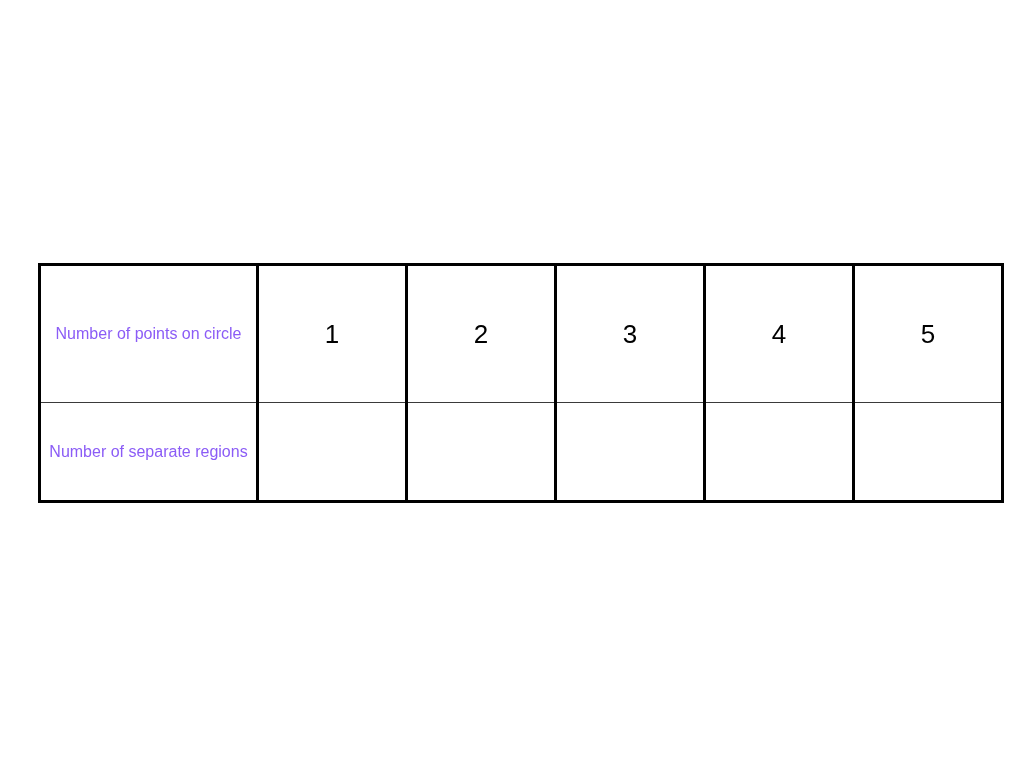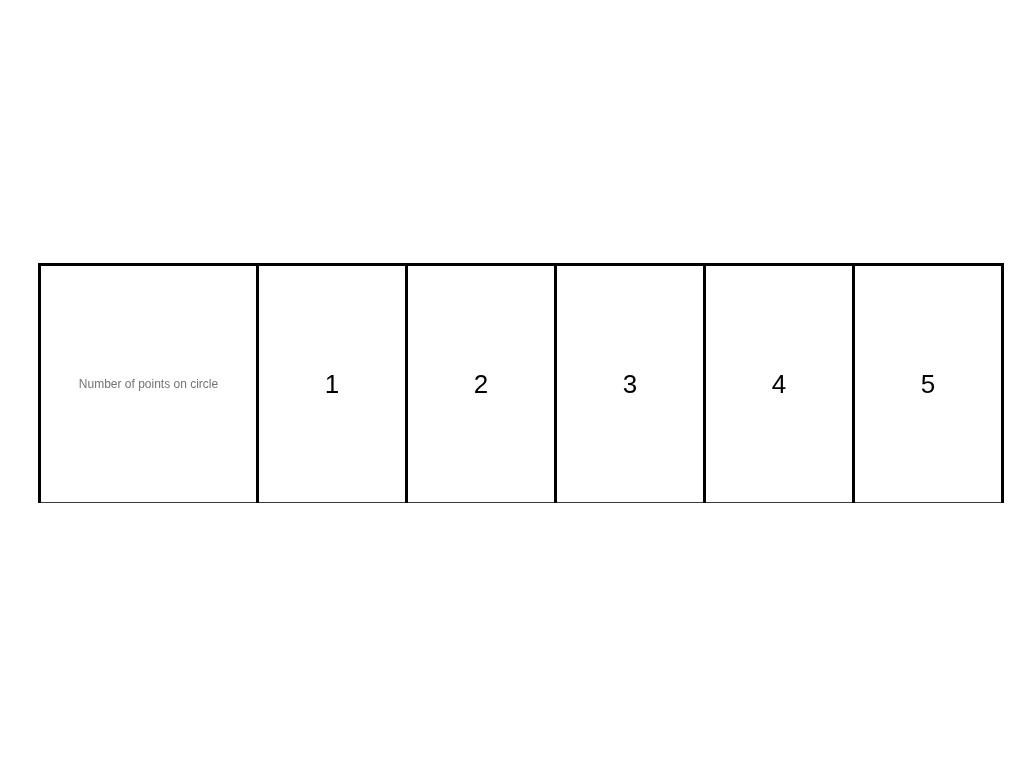--- a/index.html
+++ b/index.html
@@ -40,23 +40,23 @@
     border: 3px solid #000000;
     background: #ffffff;
     text-align: center;
     vertical-align: middle;
     padding: 0;
   }
 
   
   td.label-cell {
     width: 215px;
-    font-size: 12px;
+    font-size: 16px;
     line-height: 1.35;
-    color: #737373;
+    color: #8b5cf6;
     padding: 4px 10px;
   }
 
   
   td.num-cell {
     width: 146px;
     font-size: 26px;
     color: #000000;
     vertical-align: top;
     padding-top: 10px;
@@ -90,17 +90,27 @@
         <tr class="row-top">
           <td class="label-cell">
             <span class="label-text">Number of points on circle</span>
           </td>
           <td class="num-cell">1</td>
           <td class="num-cell">2</td>
           <td class="num-cell">3</td>
           <td class="num-cell">4</td>
           <td class="num-cell">5</td>
         </tr>
+        <tr class="row-bottom">
+          <td class="label-cell">
+            <span class="label-text">Number of separate regions</span>
+          </td>
+          <td class="empty-cell"></td>
+          <td class="empty-cell"></td>
+          <td class="empty-cell"></td>
+          <td class="empty-cell"></td>
+          <td class="empty-cell"></td>
+        </tr>
       </tbody>
     </table>
   </div>
 
 </div>
 
 </body></html>

